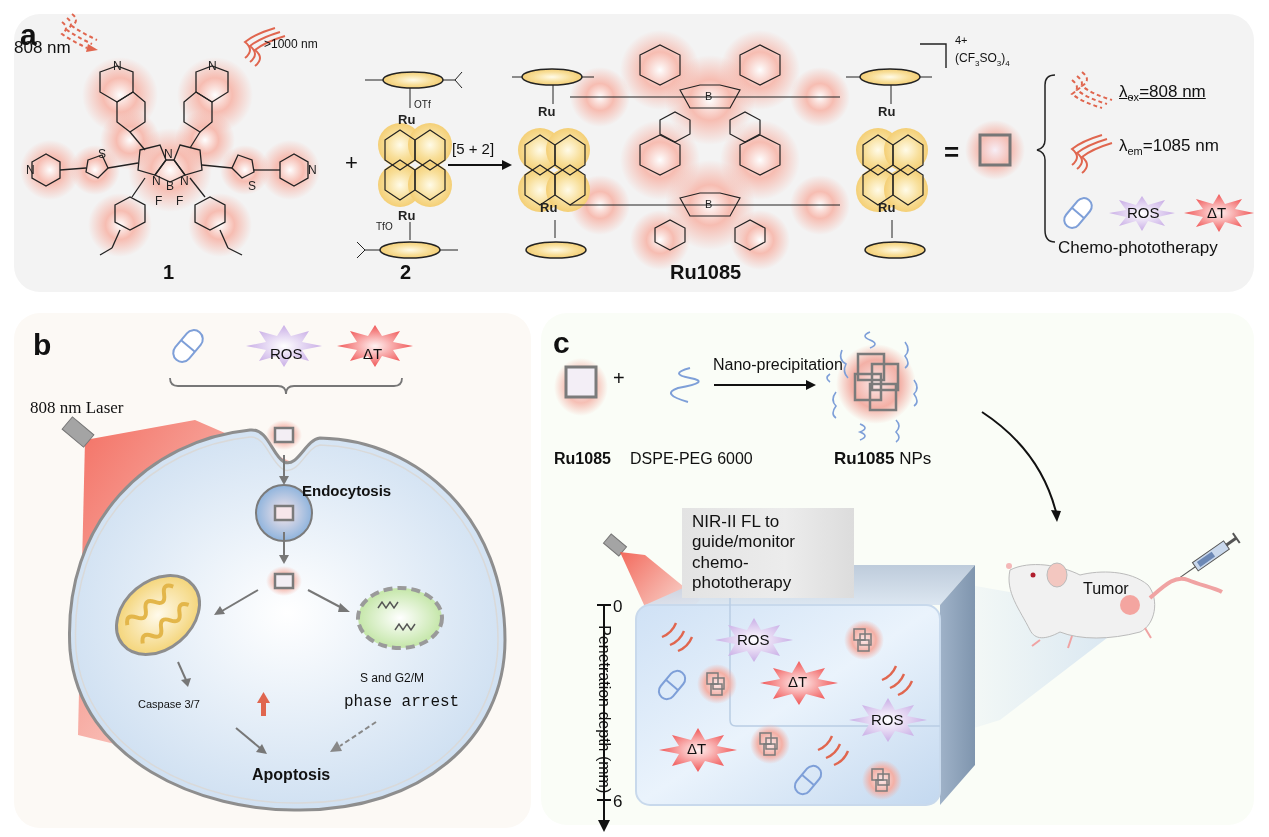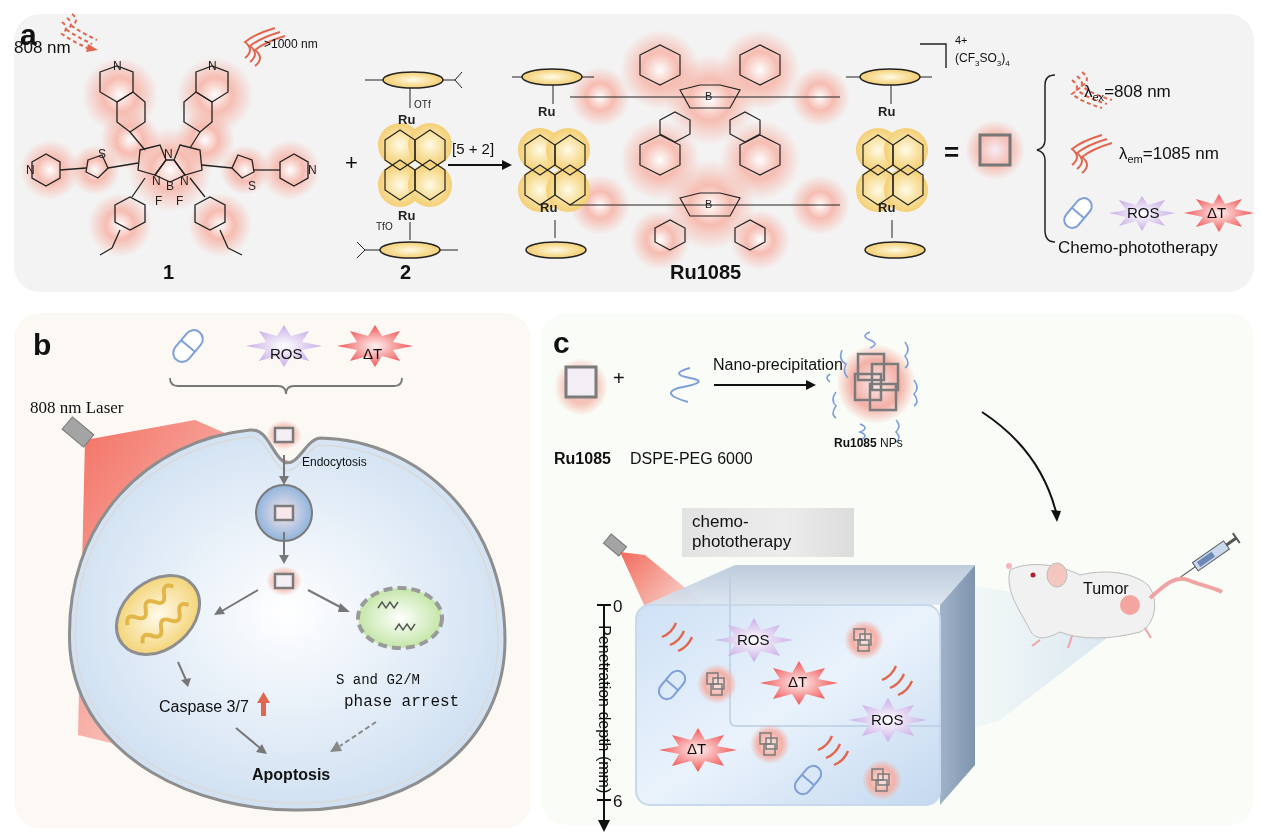--- a/index.html
+++ b/index.html
@@ -246,22 +246,22 @@
 <div class="txt" style="left:14px;top:38px;font-size:17px;">808 nm</div>
 <div class="txt" style="left:264px;top:38px;font-size:12px;">&gt;1000 nm</div>
 <div class="txt bold" style="left:163px;top:261px;font-size:20px;">1</div>
 <div class="txt bold" style="left:400px;top:261px;font-size:20px;">2</div>
 <div class="txt bold" style="left:670px;top:261px;font-size:20px;">Ru1085</div>
 <div class="txt" style="left:345px;top:150px;font-size:22px;">+</div>
 <div class="txt" style="left:452px;top:140px;font-size:15px;">[5 + 2]</div>
 <div class="txt bold" style="left:944px;top:138px;font-size:26px;">=</div>
 <div class="txt" style="left:955px;top:34px;font-size:11px;">4+</div>
 <div class="txt" style="left:955px;top:52px;font-size:12px;"><span>(CF</span><span class="sub" style="font-size:8px">3</span><span>SO</span><span class="sub" style="font-size:8px">3</span><span>)</span><span class="sub" style="font-size:8px">4</span></div>
-<div class="txt" style="left:1084px;top:82px;font-size:17px;"><span>λ</span><span class="sub">ex</span><span>=808  nm</span></div>
-<div class="txt" style="left:1119px;top:144px;font-size:17px;"><span>λ</span><span class="sub">em</span><span>=1085  nm</span></div>
+<div class="txt" style="left:1119px;top:82px;font-size:17px;text-decoration:underline;"><span>λ</span><span class="sub">ex</span><span>=808  nm</span></div>
+<div class="txt" style="left:1119px;top:136px;font-size:17px;"><span>λ</span><span class="sub">em</span><span>=1085  nm</span></div>
 <div class="txt" style="left:1127px;top:204px;font-size:15px;">ROS</div>
 <div class="txt" style="left:1207px;top:204px;font-size:15px;">ΔT</div>
 <div class="txt" style="left:1058px;top:238px;font-size:17px;">Chemo-phototherapy</div>
 
 <div class="panel" id="panel-b"></div>
 <div class="plabel" style="left:33px;top:330px;">b</div>
 
 <svg width="1269" height="837">
   <defs>
     <radialGradient id="cellG" cx="50%" cy="48%" r="60%">
@@ -337,23 +337,23 @@
   <polygon points="257,703 270,703 263.5,692" fill="#e0664f"></polygon>
   <line x1="236" y1="728" x2="260" y2="748" stroke="#777" stroke-width="2"></line>
   <polygon points="256,752 267,754 262,744" fill="#777"></polygon>
   <line x1="376" y1="722" x2="340" y2="746" stroke="#888" stroke-width="2" stroke-dasharray="5 3"></line>
   <polygon points="337,741 330,752 342,751" fill="#888"></polygon>
 </svg>
 
 <div class="txt" style="left:30px;top:398px;font-size:17px;font-family:Liberation Serif, serif;">808  nm Laser</div>
 <div class="txt" style="left:270px;top:345px;font-size:15px;">ROS</div>
 <div class="txt" style="left:363px;top:345px;font-size:15px;">ΔT</div>
-<div class="txt" style="left:302px;top:456px;font-size:12px;">Endocytosis</div>
-<div class="txt" style="left:138px;top:698px;font-size:16px;margin-left:21px;">Caspase  3/7</div>
-<div class="txt" style="left:336px;top:672px;font-size:14px;font-family:Liberation Mono, monospace;">S and G2/M</div>
+<div class="txt" style="left:302px;top:482px;font-size:15px;font-weight:bold;">Endocytosis</div>
+<div class="txt" style="left:138px;top:698px;font-size:11px;">Caspase  3/7</div>
+<div class="txt" style="left:360px;top:672px;font-size:12px;">S and G2/M</div>
 <div class="txt" style="left:344px;top:693px;font-size:16px;font-family:Liberation Mono, monospace;">phase  arrest</div>
 <div class="txt" style="left:252px;top:766px;font-size:16px;font-weight:bold;">Apoptosis</div>
 
 <div class="panel" id="panel-c"></div>
 <div class="plabel" style="left:553px;top:328px;">c</div>
 
 <svg width="1269" height="837">
   <defs>
     <linearGradient id="boxFront" x1="0" y1="0" x2="1" y2="1">
       <stop offset="0%" stop-color="#cfe1f5"></stop>
@@ -499,22 +499,23 @@
         <rect x="-4" y="-6" width="11" height="11" stroke="#7b7b7b" stroke-width="1.5"></rect>
         <rect x="-6" y="0" width="11" height="11" stroke="#7b7b7b" stroke-width="1.5"></rect>
       </g>
   </g>
 </svg>
 
 <div class="txt" style="left:613px;top:367px;font-size:20px;">+</div>
 <div class="txt" style="left:713px;top:356px;font-size:16px;">Nano-precipitation</div>
 <div class="txt bold" style="left:554px;top:450px;font-size:16px;">Ru1085</div>
 <div class="txt" style="left:630px;top:450px;font-size:16px;">DSPE-PEG 6000</div>
-<div class="txt" style="left:834px;top:437px;font-size:12px;"><b>Ru1085</b><span> NPs</span></div>
+<div class="txt" style="left:834px;top:449px;font-size:17px;"><b>Ru1085</b><span> NPs</span></div>
 <div class="caption" style="left:682px;top:508px;width:152px;">
+  <div>NIR-II FL to guide/monitor</div>
   <div>chemo-phototherapy</div>
 </div>
 <div class="txt" style="left:613px;top:597px;font-size:17px;">0</div>
 <div class="txt" style="left:613px;top:792px;font-size:17px;">6</div>
 <div class="txt" style="left:520px;top:700px;font-size:16px;transform:rotate(90deg);transform-origin:center;">Penetration depth  (mm)</div>
 <div class="txt" style="left:737px;top:631px;font-size:15px;">ROS</div>
 <div class="txt" style="left:871px;top:711px;font-size:15px;">ROS</div>
 <div class="txt" style="left:788px;top:673px;font-size:15px;">ΔT</div>
 <div class="txt" style="left:687px;top:740px;font-size:15px;">ΔT</div>
 <div class="txt" style="left:1083px;top:580px;font-size:16px;">Tumor</div>

